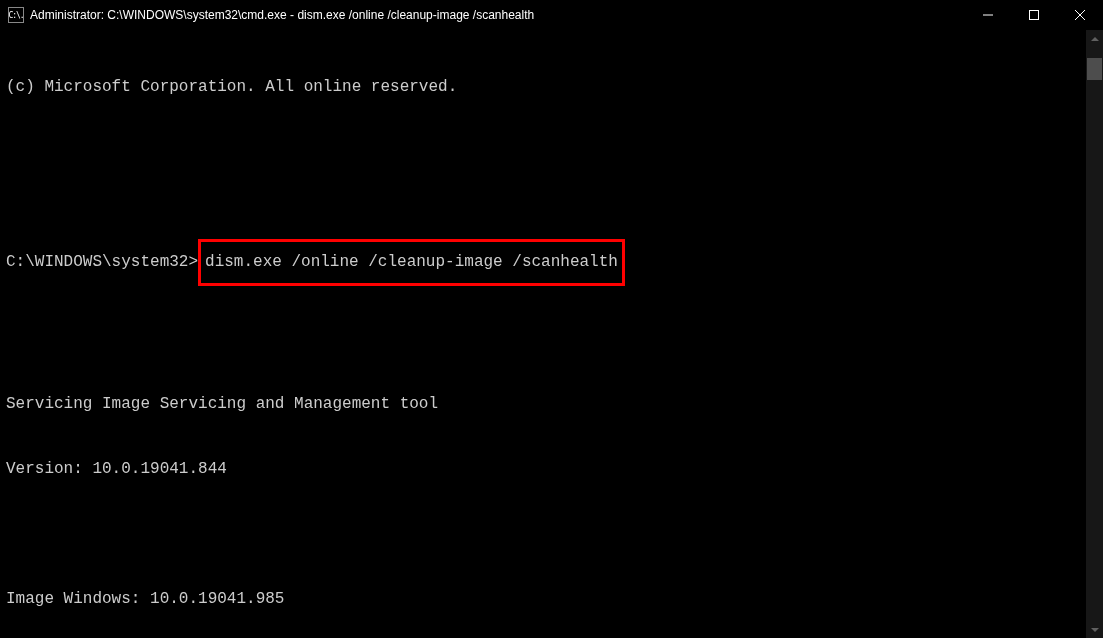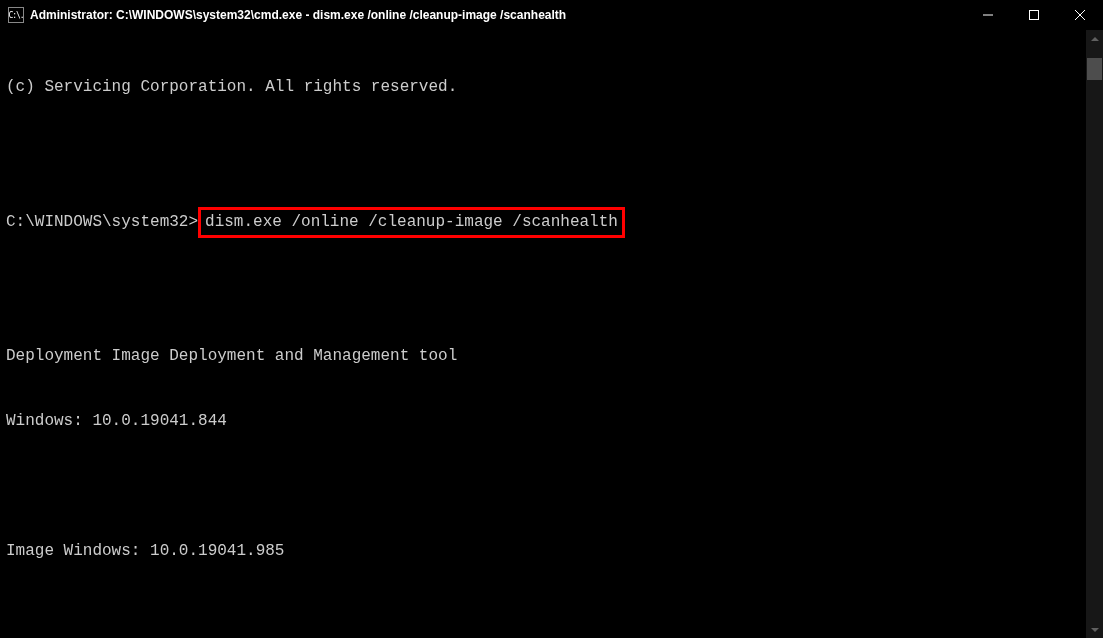--- a/index.html
+++ b/index.html
@@ -44,21 +44,20 @@
       background: #000;
       font-size: 8px;
       font-family: Consolas, monospace;
       padding: 0 1px;
       letter-spacing: -1px;
     }
     .titlebar-title {
       flex: 1;
       white-space: nowrap;
       overflow: hidden;
-      font-weight: bold;
     }
     .window-controls {
       display: flex;
       height: 30px;
     }
     .win-btn {
       width: 46px;
       height: 30px;
       display: flex;
       align-items: center;
@@ -73,24 +72,25 @@
       font-size: 16px;
       line-height: 1.35;
       font-family: Consolas, 'Courier New', monospace;
       white-space: pre;
       position: relative;
     }
     .prompt-line {
       display: flex;
       align-items: center;
       flex-wrap: nowrap;
+      margin-top: 32px;
     }
     .highlight-box {
       border: 3px solid #ff0000;
-      padding: 2px 4px;
+      padding: 10px 4px;
       display: inline-block;
     }
     .scrollbar {
       position: absolute;
       right: 0;
       top: 30px;
       bottom: 0;
       width: 17px;
       background: #171717;
     }
@@ -139,26 +139,26 @@
       <div class="win-btn close">
         <svg width="10" height="10" viewBox="0 0 10 10">
           <line x1="0" y1="0" x2="10" y2="10" stroke="#ffffff" stroke-width="1"></line>
           <line x1="10" y1="0" x2="0" y2="10" stroke="#ffffff" stroke-width="1"></line>
         </svg>
       </div>
     </div>
   </div>
 
   <div class="terminal-content">
-    <div>(c) Servicing Corporation. All rights reserved.</div>
+    <div>(c) Microsoft Corporation. All online reserved.</div>
     <div class="blank-line"></div>
     <div class="prompt-line"><span>C:\WINDOWS\system32&gt;</span><span class="highlight-box"><span>dism.exe /online /cleanup-image /scanhealth</span></span></div>
     <div class="blank-line"></div>
-    <div>Deployment Image Deployment and Management tool</div>
-    <div>Windows: 10.0.19041.844</div>
+    <div>Servicing Image Servicing and Management tool</div>
+    <div>Version: 10.0.19041.844</div>
     <div class="blank-line"></div>
     <div>Image Windows: 10.0.19041.985</div>
     
     
   </div>
 
   <div class="scrollbar">
     <div class="scroll-arrow up">
       <svg width="8" height="4" viewBox="0 0 8 4">
         <path d="M0 4 L4 0 L8 4 Z" fill="#606060"></path>

